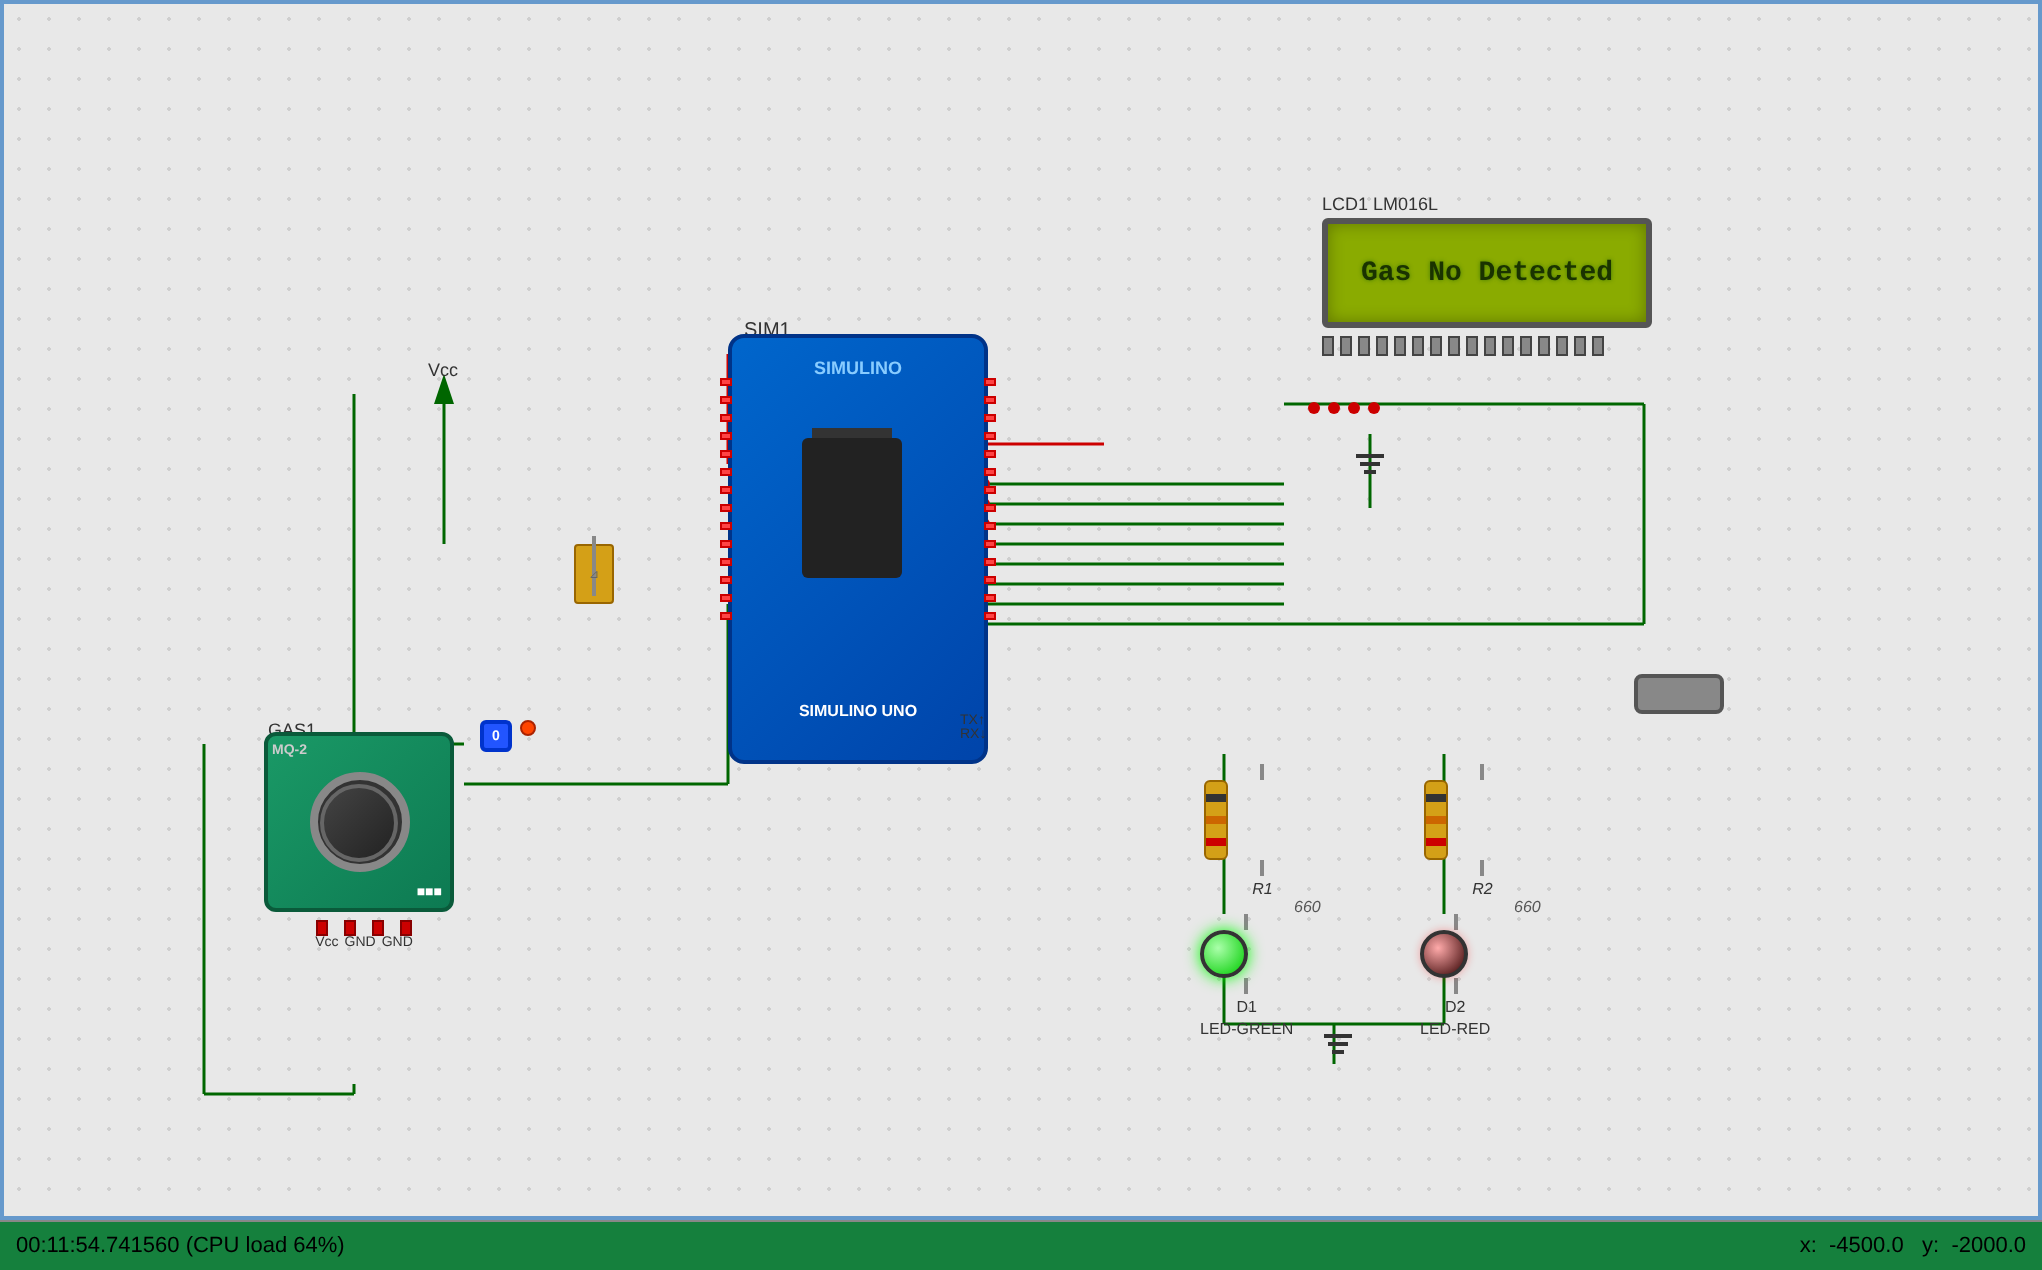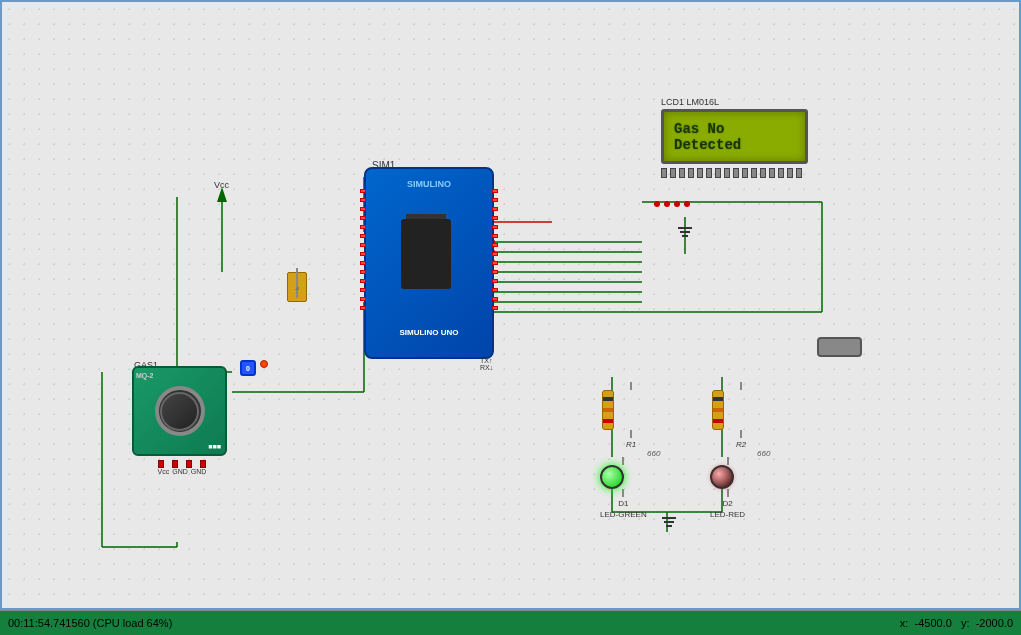--- a/index.html
+++ b/index.html
@@ -64,21 +64,21 @@
     #lcd-label {
       font-size: 9px;
       color: #333;
       margin-bottom: 2px;
     }
     #lcd-screen {
       background: #8aab00;
       border: 3px solid #555;
       border-radius: 3px;
       padding: 8px 10px;
-      width: 147px;
+      width: 165px;
       height: 55px;
       display: flex;
       align-items: center;
       justify-content: center;
       box-shadow: inset 0 0 8px rgba(0,0,0,0.3);
     }
     #lcd-text {
       color: #1a3300;
       font-size: 14px;
       font-weight: bold;
@@ -104,21 +104,21 @@
       top: 165px;
       left: 362px;
       width: 130px;
       height: 200px;
     }
     #arduino-body {
       background: linear-gradient(135deg, #0066cc, #0044aa);
       border: 2px solid #003388;
       border-radius: 8px;
       width: 130px;
-      height: 192px;
+      height: 215px;
       position: relative;
       display: flex;
       flex-direction: column;
       align-items: center;
       justify-content: center;
     }
     #arduino-chip {
       background: #222;
       width: 50px;
       height: 70px;

